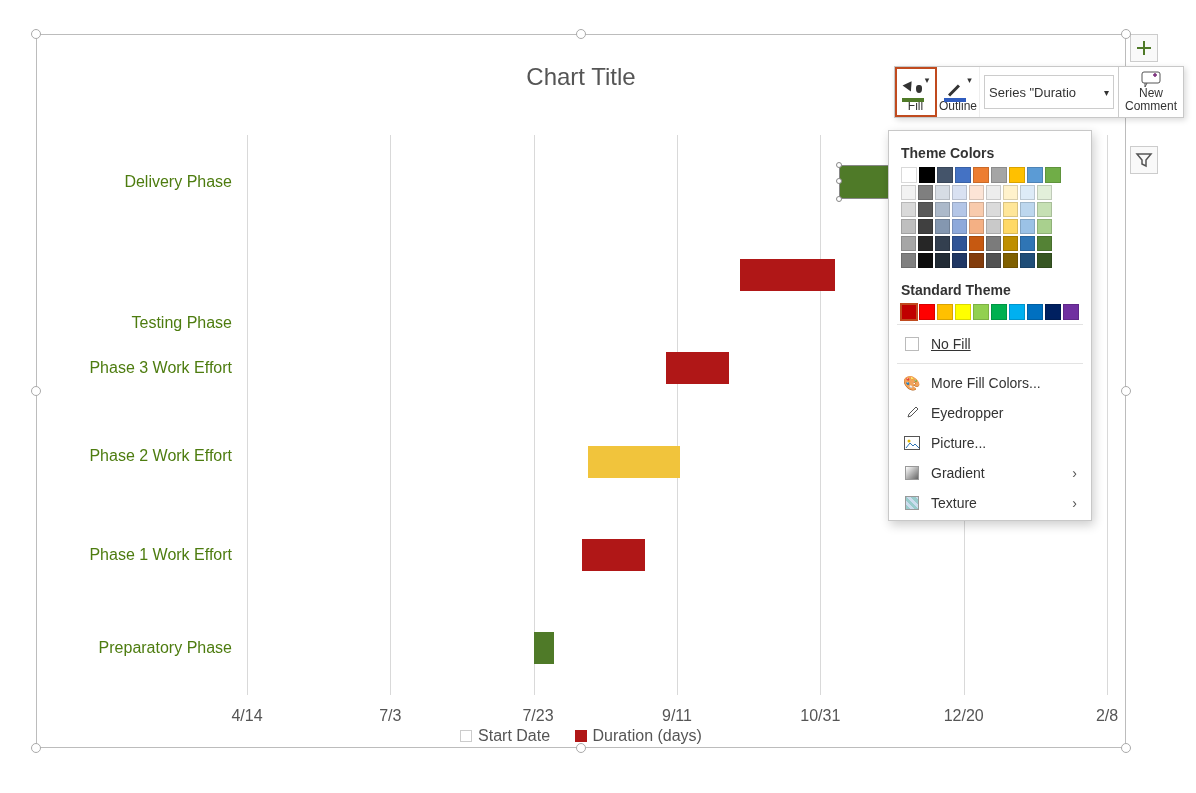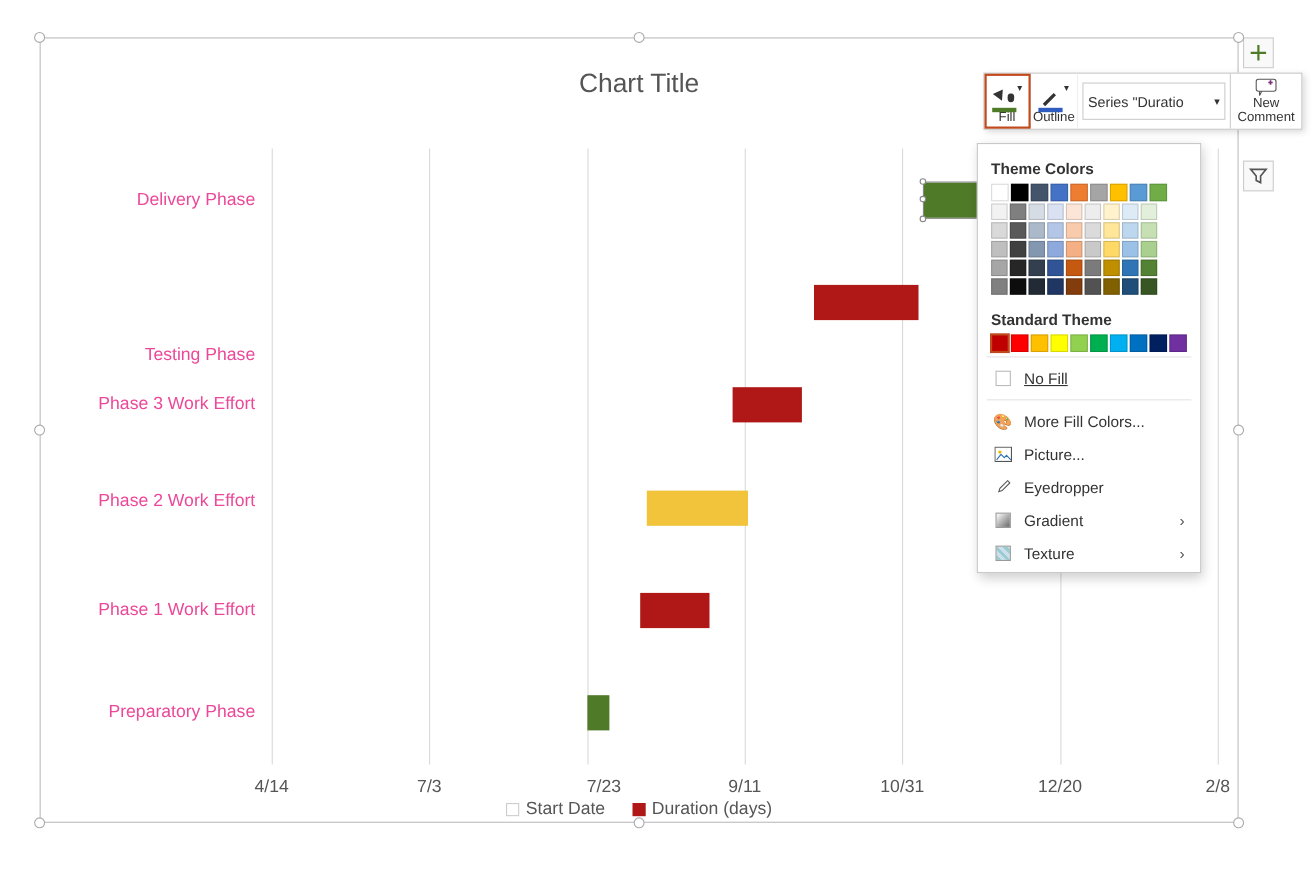--- a/index.html
+++ b/index.html
@@ -54,21 +54,21 @@
     width: 860px;
     height: 560px;
   }
 
   .y-labels {
     position: absolute;
     left: 0;
     top: 100px;
     width: 205px;
     height: 560px;
-    color: #ec4899;
+    color: #4d7c0f;
     font-size: 16px;
   }
   .y-label {
     position: absolute;
     right: 10px;
     text-align: right;
     width: 200px;
     transform: translateY(-50%);
   }
 
@@ -292,21 +292,21 @@
       <div class="bar" style="left: 493.067px; top: 140px; width: 94.6px; background: rgb(176, 23, 23);"></div>
       <div class="bar" style="left: 418.533px; top: 233.333px; width: 63.0667px; background: rgb(176, 23, 23);"></div>
       <div class="bar" style="left: 341.133px; top: 326.667px; width: 91.7333px; background: rgb(241, 196, 60);"></div>
       <div class="bar" style="left: 335.4px; top: 420px; width: 63.0667px; background: rgb(176, 23, 23);"></div>
       <div class="bar" style="left: 286.667px; top: 513.333px; width: 20.0667px; background: rgb(79, 122, 40);"></div>
     </div>
 
   <div class="x-axis-labels" id="xLabels">
       <div class="x-label" style="left: 0px;">4/14</div>
       <div class="x-label" style="left: 143.333px;">7/3</div>
-      <div class="x-label" style="left: 302px;">7/23</div>
+      <div class="x-label" style="left: 291px;">7/23</div>
       <div class="x-label" style="left: 430px;">9/11</div>
       <div class="x-label" style="left: 573.333px;">10/31</div>
       <div class="x-label" style="left: 716.667px;">12/20</div>
       <div class="x-label" style="left: 860px;">2/8</div>
     </div>
 
   <div class="legend" style="top:692px;">
     <span class="legend-item">
       <span class="legend-swatch" style="border:1px solid #ccc; background:transparent;"></span>
       <span>Start Date</span>
@@ -445,38 +445,38 @@
       </span>
     <span><span class="underline-first">No Fill</span></span>
   </div>
   <hr class="fd-sep">
   <div class="fd-item">
     <span class="fd-icon">🎨</span>
     <span>More Fill Colors...</span>
   </div>
   <div class="fd-item">
     <span class="fd-icon">
+      <svg width="16" height="16">
+          <path d="M12 2l2 2-7 7-3 1 1-3z" fill="none" stroke="#555"></path>
+        </svg>
+    </span>
+    <span>Eyedropper</span>
+  </div>
+  <div class="fd-item">
+    <span class="fd-icon">
       <svg width="16" height="14">
           <rect x="0.5" y="0.5" width="15" height="13" fill="none" stroke="#555"></rect>
           <circle cx="5" cy="5" r="1.5" fill="#e6b800"></circle>
           <path d="M2 12l4-5 3 3 2-2 4 4" fill="none" stroke="#2f75b5"></path>
         </svg>
     </span>
     <span>Picture...</span>
   </div>
   <div class="fd-item">
     <span class="fd-icon">
-      <svg width="16" height="16">
-          <path d="M12 2l2 2-7 7-3 1 1-3z" fill="none" stroke="#555"></path>
-        </svg>
-    </span>
-    <span>Eyedropper</span>
-  </div>
-  <div class="fd-item">
-    <span class="fd-icon">
       <span style="width:14px;height:14px;background:linear-gradient(135deg,#fff,#666);border:1px solid #999;"></span>
     </span>
     <span>Gradient</span>
     <span class="chev">›</span>
   </div>
   <div class="fd-item">
     <span class="fd-icon">
       <span style="width:14px;height:14px;background:repeating-linear-gradient(45deg,#9cc 0 3px,#cde 3px 6px);border:1px solid #999;"></span>
     </span>
     <span>Texture</span>

